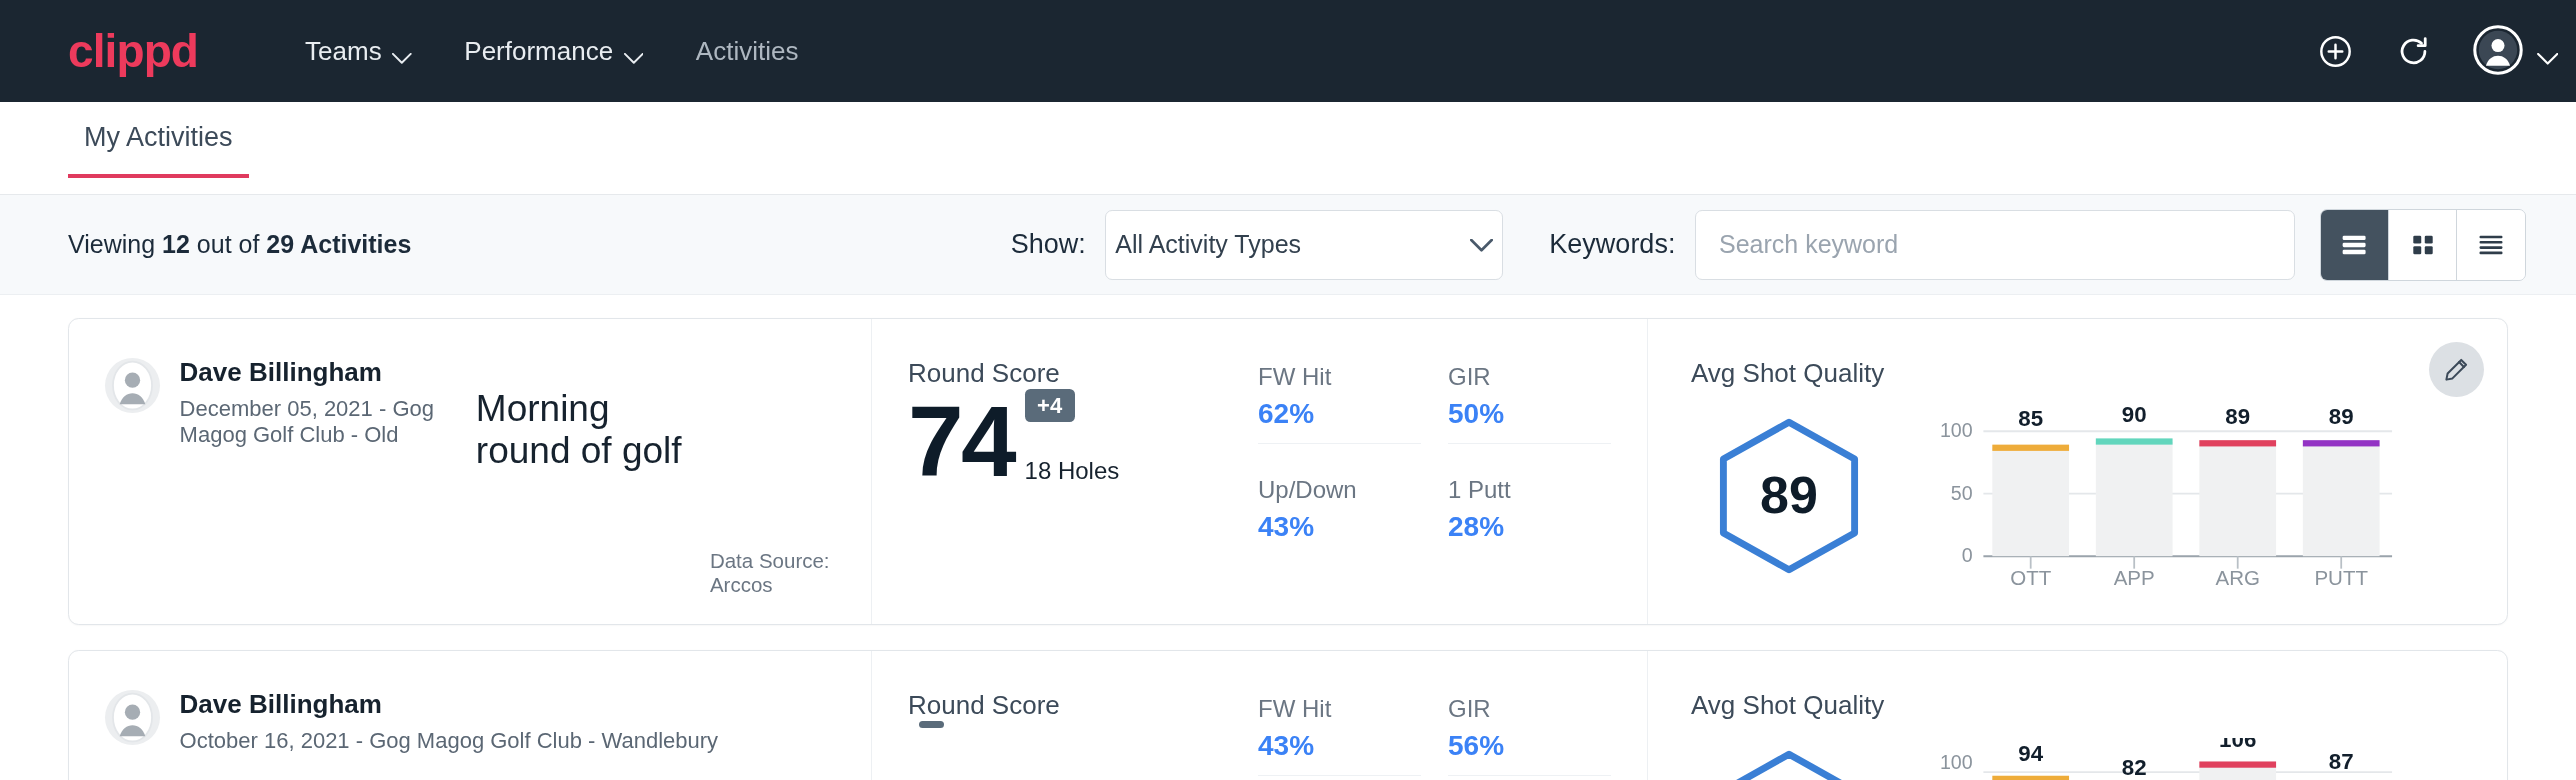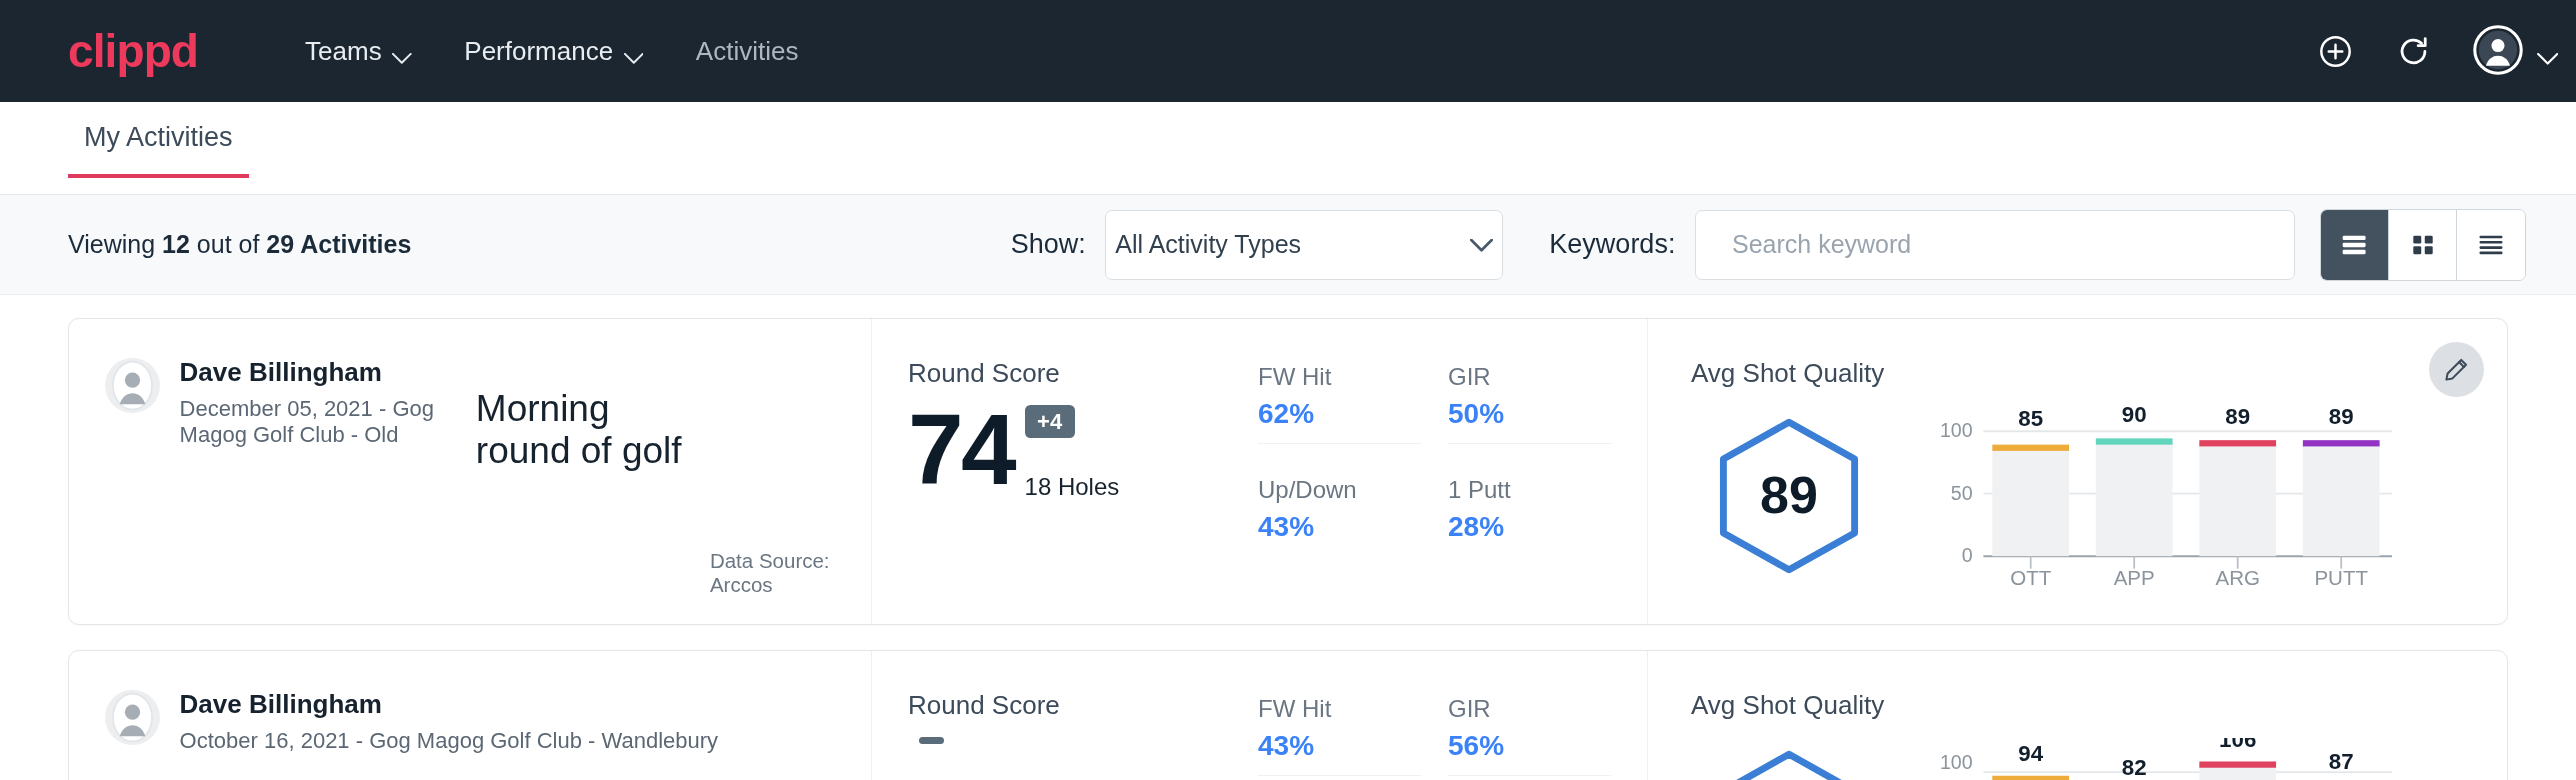--- a/index.html
+++ b/index.html
@@ -87,21 +87,21 @@
     font-size: 25px; color: #32404e;
     cursor: pointer;
     justify-content: space-between;
   }
   .kw-label { font-size: 27px; color: #1c2b3a; margin: 0 19.6px 0 46px; }
   .search {
     width: 600px; height: 70px;
     background: #fff;
     border: 0.9px solid #d9dee3;
     border-radius: 7.1px;
-    padding: 0 36px;
+    padding: 0 23px;
     font-size: 25px; color: #32404e;
     font-family: "Liberation Sans", sans-serif;
     outline: none;
   }
   .search::placeholder { color: #9aa4af; }
   .viewtoggle {
     display: flex; margin-left: 25px;
     border: 0.9px solid #cfd6dc; border-radius: 7.1px; overflow: hidden;
   }
   .vt {
@@ -149,21 +149,21 @@
   .col-score {
     width: 361px;
     padding: 39px 0 27px 36px;
   }
   .col-stats {
     width: 415px;
     padding: 39px 36px 27px 25px;
     border-right: 0.9px solid #edf0f3;
   }
   .sec-label { font-size: 26px; color: #3c4a59; }
-  .score-row { display: flex; align-items: flex-start; margin-top: 16px; }
+  .score-row { display: flex; align-items: flex-end; }
   .score-num { font-size: 100px; font-weight: 700; color: #0e1c29; line-height: .88; letter-spacing: -2.7px; }
   .score-side { display: flex; flex-direction: column; justify-content: space-between; height: 96px; margin-left: 10.7px; }
   .chip {
     background: #5a6b7a; color: #fff; font-size: 22px; font-weight: 600;
     border-radius: 5.4px; padding: 3.6px 12.5px; align-self: flex-start;
   }
   .holes { font-size: 24px; color: #16222e; }
   .stat-grid { display: grid; grid-template-columns: 1fr 1fr; column-gap: 27px; margin-top: 5.4px; }
   .stat { padding-bottom: 12.5px; }
   .stat.top { border-bottom: 1.8px solid #eef1f4; margin-bottom: 32px; }

